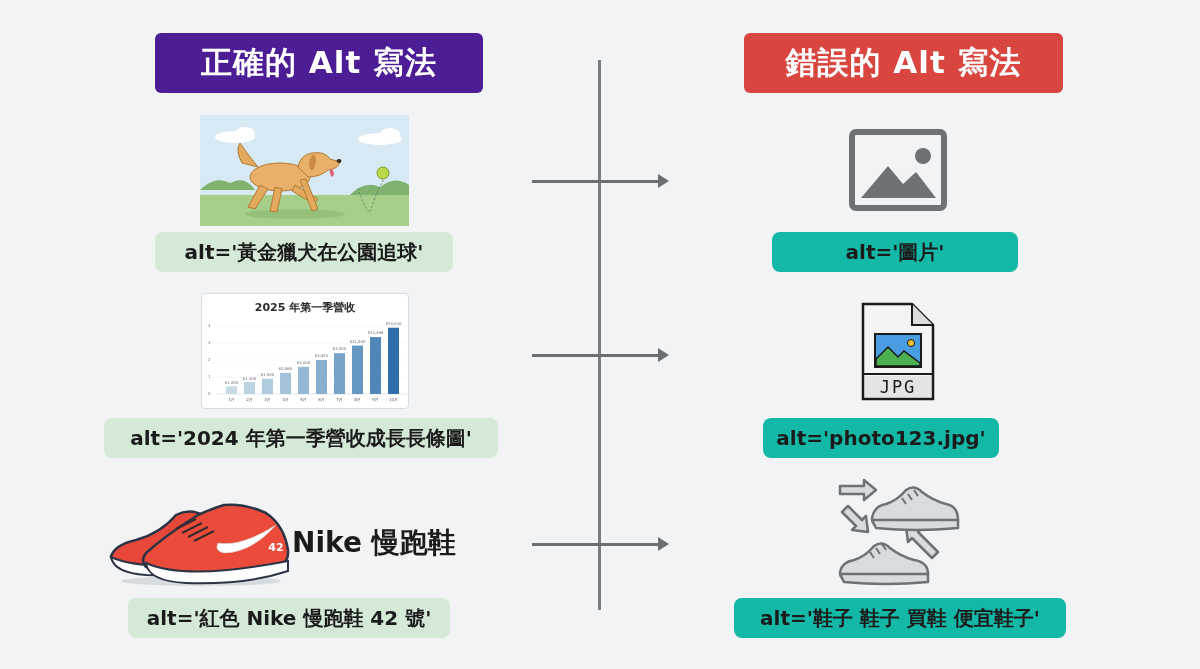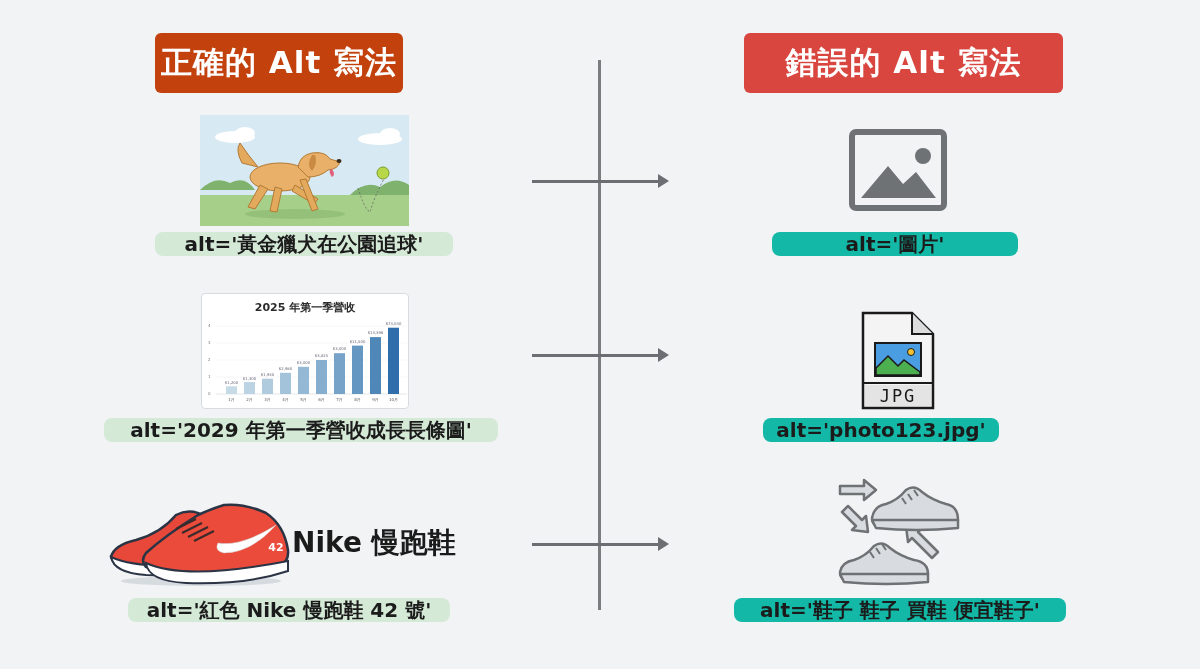--- a/index.html
+++ b/index.html
@@ -10,33 +10,33 @@
     position: relative;
     color: #1d1d1d;
   }
   .abs { position: absolute; }
 
   .header {
     height: 60px; border-radius: 6px; color: #fff;
     font-weight: bold; font-size: 31px; letter-spacing: 1px;
     display: flex; align-items: center; justify-content: center;
   }
-  .header.good { left: 155px; top: 33px; width: 248px; background: #c2410c; }
+  .header.good { left: 155px; top: 33px; width: 328px; background: #4c1d95; }
   .header.bad  { left: 744px; top: 33px; width: 319px; background: #d8463f; }
 
   .divider { left: 598px; top: 60px; width: 3px; height: 550px; background: #7a7d80; }
 
   .arrow { height: 3px; background: #6b6f73; }
   .arrow::after {
     content: ""; position: absolute; right: -10px; top: -6px;
     border-left: 11px solid #6b6f73; border-top: 7.5px solid transparent; border-bottom: 7.5px solid transparent;
   }
 
   .pill {
-    height: 24px; border-radius: 8px;
+    height: 40px; border-radius: 8px;
     display: flex; align-items: center; justify-content: center;
     font-weight: bold; font-size: 20px; color: #1b1b1b; white-space: nowrap;
   }
   .pill.good { background: #d5e9d7; }
   .pill.bad  { background: #14b8a6; }
 
   .product-label { font-weight: bold; font-size: 28px; color: #1b1b1b; }
 
   .chart-card {
     left: 201px; top: 293px; width: 208px; height: 116px;
@@ -141,23 +141,23 @@
       <text x="83.5" y="107">4月</text>
         <text x="101.5" y="107">5月</text>
         <text x="119.5" y="107">6月</text>
       <text x="137.5" y="107">7月</text>
         <text x="155.5" y="107">8月</text>
         <text x="173.5" y="107">9月</text>
       <text x="191.5" y="107">10月</text>
     </g>
   </svg>
 </div>
-<div class="abs pill good" style="left:104px; top:418px; width:394px;">alt='2029 年第一季營收成長長條圖'</div>
-
-<div class="abs" style="left:860px; top:310px; width:76px; height:101px;">
+<div class="abs pill good" style="left:104px; top:418px; width:394px;">alt='2024 年第一季營收成長長條圖'</div>
+
+<div class="abs" style="left:860px; top:301px; width:76px; height:101px;">
   <svg width="76" height="101" viewBox="0 0 76 101">
     <path d="M3 3 L52 3 L73 24 L73 98 L3 98 Z" fill="#f4f4f4" stroke="#1a1a1a" stroke-width="2.5"></path>
     <path d="M52 3 L52 24 L73 24" fill="#dcdcdc" stroke="#1a1a1a" stroke-width="2"></path>
     <rect x="15" y="33" width="46" height="33" fill="#4a9de0" stroke="#1a1a1a" stroke-width="2"></rect>
     <circle cx="51" cy="42" r="3.5" fill="#f2c230" stroke="#1a1a1a" stroke-width="1"></circle>
     <path d="M16 65 L16 58 L28 46 L38 56 L44 50 L60 62 L60 65 Z" fill="#4caf50" stroke="#1a1a1a" stroke-width="1.5"></path>
     <line x1="3" y1="73" x2="73" y2="73" stroke="#1a1a1a" stroke-width="2"></line>
     <rect x="5" y="75" width="66" height="21" fill="#e4e4e4"></rect>
   </svg>
   <div style="position:absolute; left:0; right:0; top:76px; text-align:center; font-family:'DejaVu Sans Mono', monospace; font-size:17px; letter-spacing:2px; color:#1a1a1a;">JPG</div>

